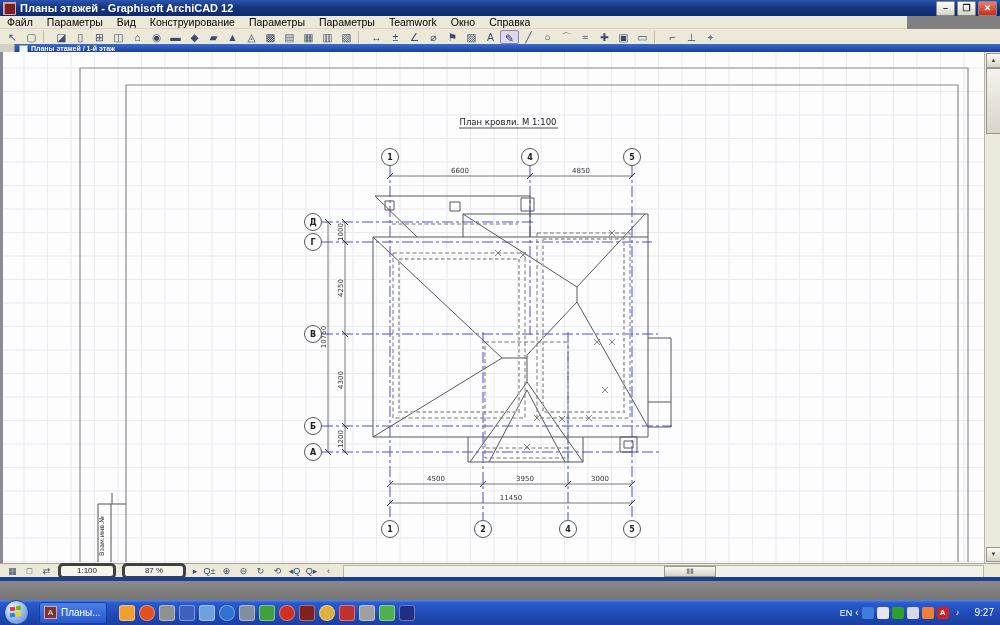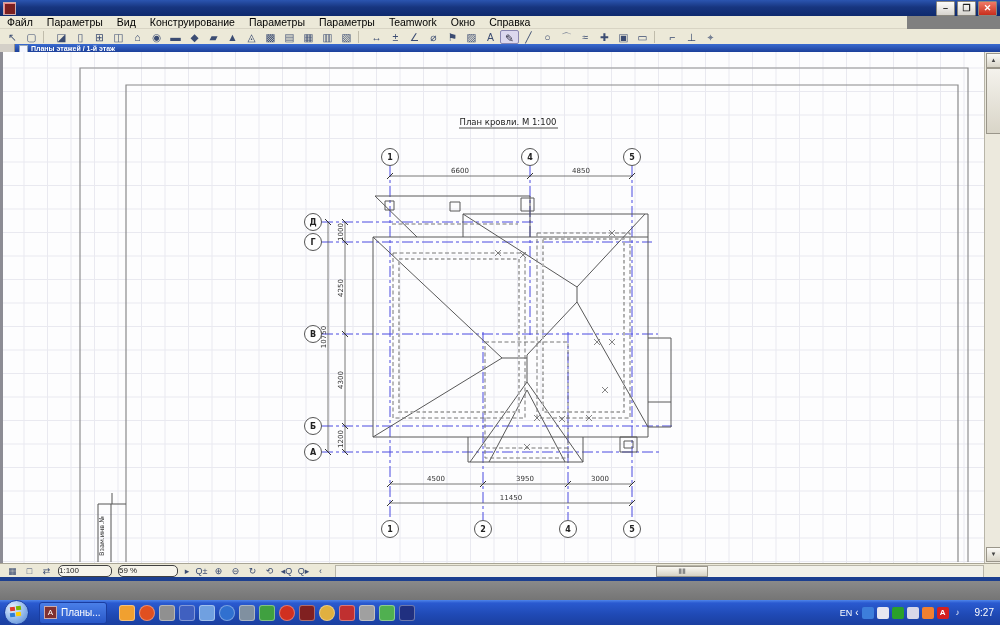--- a/index.html
+++ b/index.html
@@ -38,22 +38,22 @@
   #vscroll{position:absolute;right:0;top:0;width:15px;height:511px;background:#ece9dd;border-left:1px solid #b8b5a8;}
   .sbtn{position:absolute;left:1px;width:13px;height:13px;background:linear-gradient(#fbfaf6,#d9d5c8);
     border:1px solid #9a968a;font-size:6px;text-align:center;line-height:13px;color:#444;}
   #vthumb{position:absolute;left:1px;top:16px;width:13px;height:64px;background:linear-gradient(#f4f2ec,#d9d5c8);
     border:1px solid #9a968a;}
   #overlay{left:0;top:0;width:1000px;height:625px;z-index:5;pointer-events:none;}
   
   #statusbar{left:0;top:563px;width:1000px;height:14px;z-index:10;background:#ece9d8;
     border-top:1px solid #a9a595;display:flex;align-items:center;font-size:8px;}
   .st-icon{width:17px;height:12px;text-align:center;line-height:12px;color:#3b4c72;font-size:9px;}
-  .st-box{width:52px;height:10px;margin:16px 3px;background:#f6f4ec;border:1px solid #404040;
-    border-radius:5px;text-align:left;line-height:10px;color:#222;}
+  .st-box{width:52px;height:10px;margin:16px 3px;background:#f6f4ec;border:3px solid #404040;
+    border-radius:5px;text-align:center;line-height:10px;color:#222;}
   #hscroll{position:relative;flex:1;height:11px;margin:0 16px 0 6px;background:#f2f1ea;border:1px solid #b8b5a8;}
   #hthumb{position:absolute;left:320px;top:0;width:50px;height:9px;background:linear-gradient(#faf8f2,#d6d2c4);
     border:1px solid #9a968a;text-align:center;line-height:8px;font-size:7px;color:#888;}
   
   #appbottom{left:0;top:577px;width:1000px;height:4px;background:#1c3f8f;z-index:10;}
   #desktop{left:0;top:581px;width:1000px;height:19px;background:linear-gradient(#8a8a8a,#757575);z-index:10;}
   #taskbar{left:0;top:600px;width:1000px;height:25px;z-index:10;
     background:linear-gradient(to bottom,#4f85ea 0%,#2a5ad0 12%,#1f49b4 60%,#1a3fa0 100%);
     display:flex;align-items:center;}
   #startorb{width:23px;height:23px;margin-left:4px;border-radius:50%;
@@ -71,20 +71,21 @@
   #trayarrow{font-size:10px;}
   .tray-ic{width:12px;height:12px;border-radius:2px;font-size:8px;line-height:12px;text-align:center;color:#fff;}
   #clock{font-size:10px;margin-left:8px;}
   svg text{font-family:"DejaVu Sans",sans-serif;}
 </style>
 </head>
 <body>
 
 <div id="titlebar" class="abs">
   <span id="app-icon"></span>
+  <span>Планы этажей - Graphisoft ArchiCAD 12</span>
   <span id="winbtns">
     <span class="wbtn">–</span>
     <span class="wbtn">❐</span>
     <span class="wbtn close">✕</span>
   </span>
 </div>
 
 <div id="menubar" class="abs">
   <span class="menu-item">Файл</span>
   <span class="menu-item">Параметры</span>
@@ -259,21 +260,21 @@
 
   <text x="508" y="125" font-size="8.5" fill="#222" text-anchor="middle">План кровли. М 1:100</text>
   <path d="M459,128 H558" stroke="#222" stroke-width="0.8"></path>
 </svg>
 
 <div id="statusbar" class="abs">
   <span class="st-icon" style="margin-left:4px">▦</span>
   <span class="st-icon">□</span>
   <span class="st-icon">⇄</span>
   <span class="st-box">1:100</span>
-  <span class="st-box" style="width:58px">59 %</span>
+  <span class="st-box" style="width:58px">87 %</span>
   <span class="st-icon" style="width:12px">▸</span>
   <span class="st-icon">Q±</span>
   <span class="st-icon">⊕</span>
   <span class="st-icon">⊖</span>
   <span class="st-icon">↻</span>
   <span class="st-icon">⟲</span>
   <span class="st-icon">◂Q</span>
   <span class="st-icon">Q▸</span>
   <span class="st-icon">‹</span>
   <div id="hscroll">

